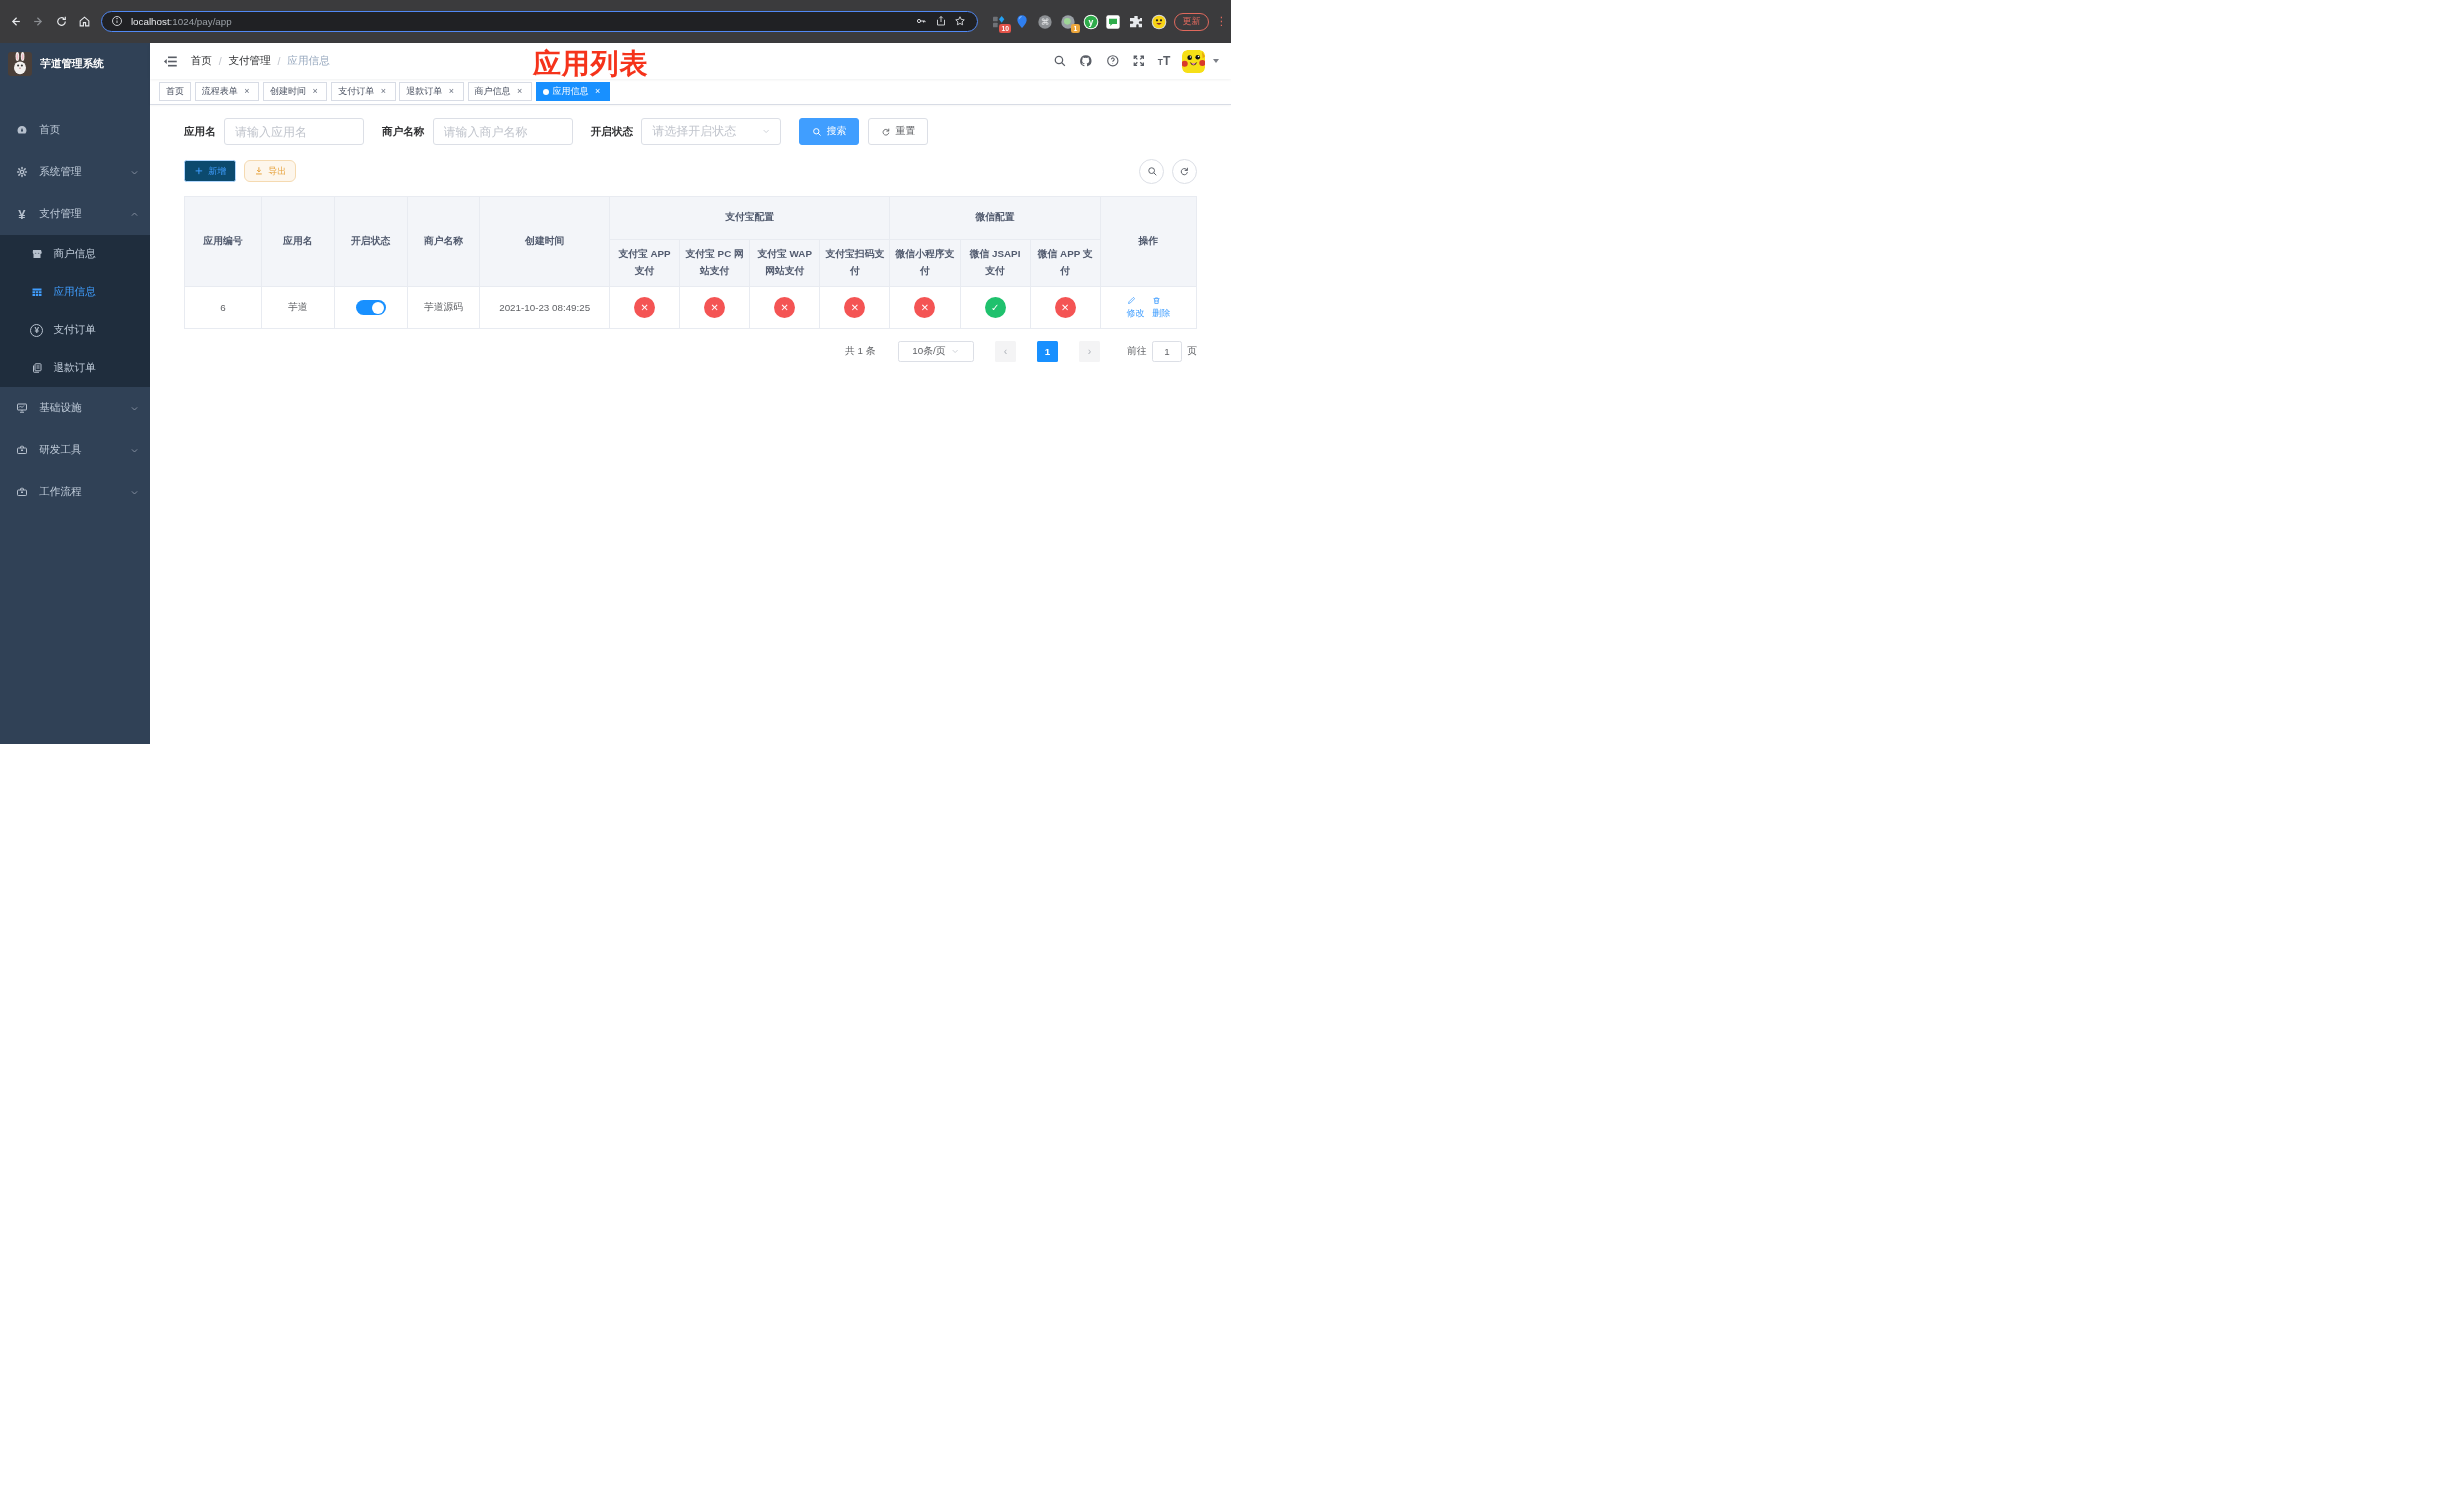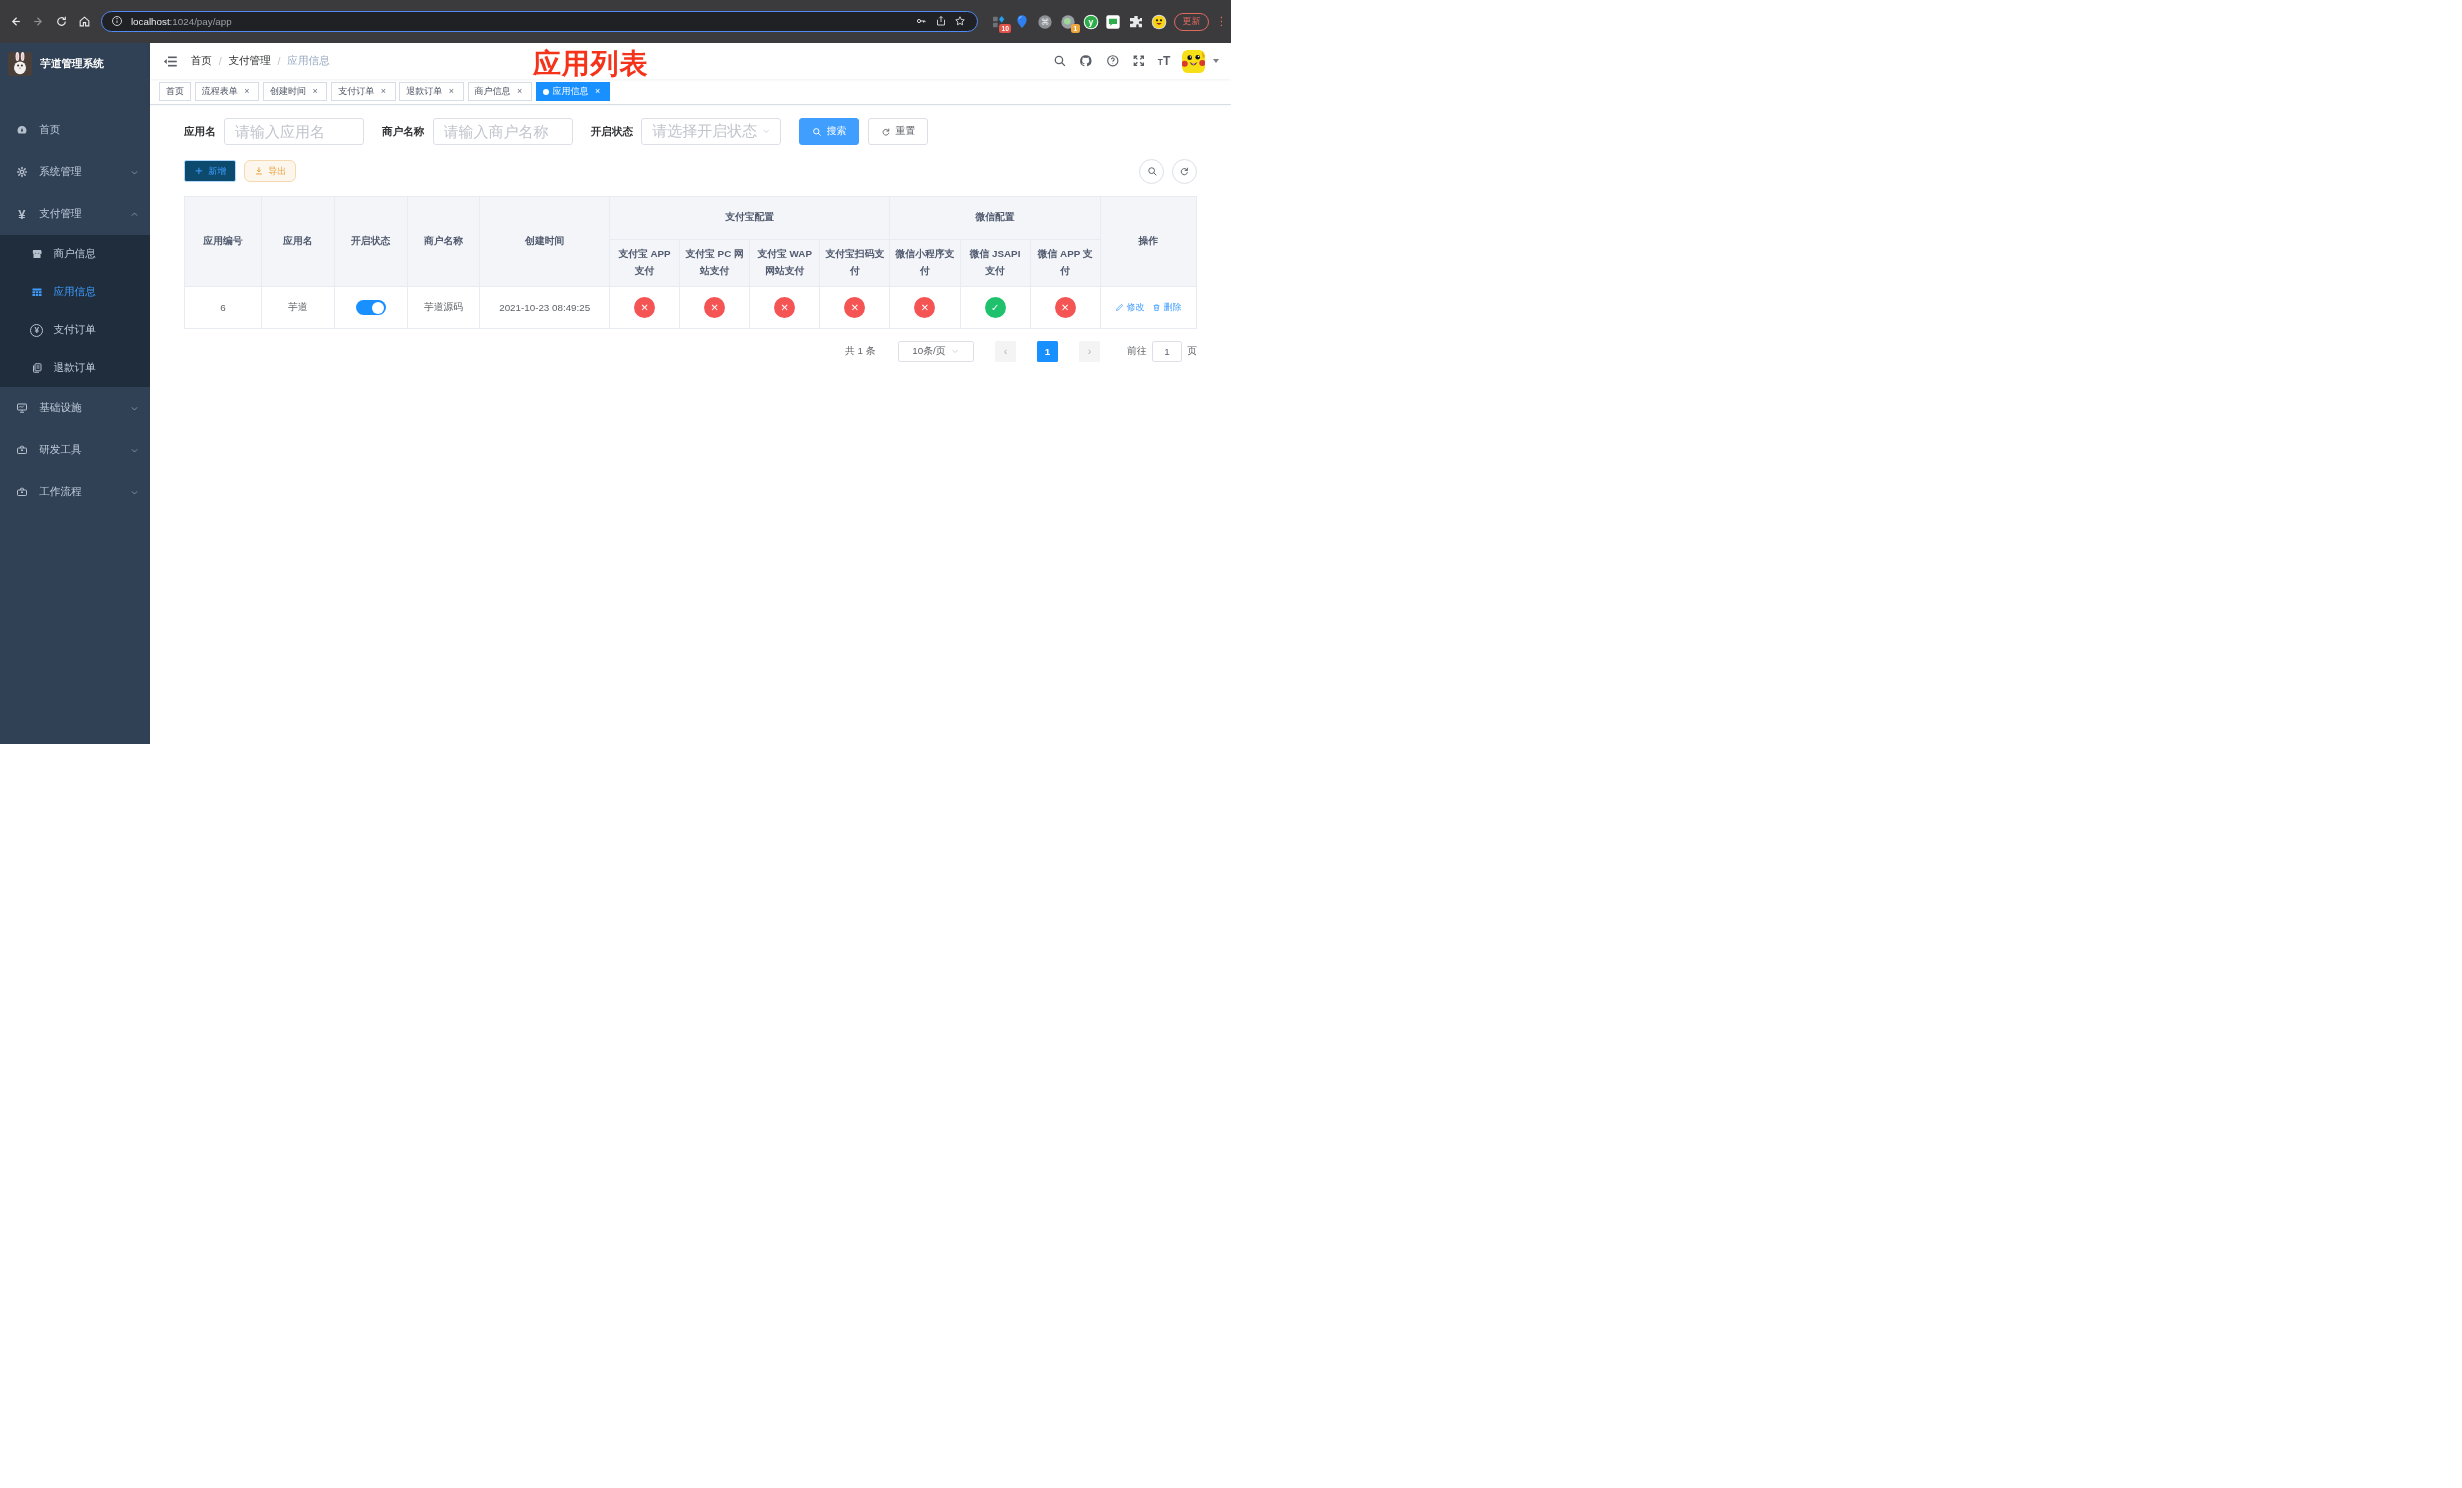--- a/index.html
+++ b/index.html
@@ -67,21 +67,21 @@
   .tag.active { background:#1890ff; border-color:#1890ff; color:#fff; }
   .tag.active .close { color:#fff; }
   .tag .dot { width:6px; height:6px; border-radius:50%; background:#fff; }
 
   .app-main { flex:1; padding:13px 34px; }
 
   
   .filter-row { display:flex; align-items:center; height:27px; margin-bottom:13.6px; font-size:10.6px; }
   .f-label { font-weight:700; color:#303133; margin-right:8.3px; white-space:nowrap; }
   .f-group { display:flex; align-items:center; margin-right:18px; }
-  .f-input, .f-select { width:140px; height:27px; border:0.8px solid #dcdfe6; border-radius:3px; padding:0 9.8px; font-size:15px; color:#606266; outline:none; background:#fff; font-family:inherit; }
+  .f-input, .f-select { width:140px; height:27px; border:0.8px solid #dcdfe6; border-radius:3px; padding:0 9.8px; font-size:12px; color:#606266; outline:none; background:#fff; font-family:inherit; }
   .f-input::placeholder { color:#c0c4cc; }
   .f-select { display:flex; align-items:center; justify-content:space-between; cursor:pointer;text-align:center; }
   .f-select .ph { color:#c0c4cc; }
   .f-select .sel-chev { color:#c0c4cc; display:flex; }
   .btn { height:27px; border-radius:3px; font-size:9.8px; display:inline-flex; align-items:center; gap:4.5px; padding:0 12px; cursor:pointer; border:0.8px solid transparent; font-family:inherit; white-space:nowrap; }
   .btn svg { width:9.8px; height:9.8px; }
   .btn-primary { background:#409eff; border-color:#409eff; color:#fff; margin-right:9px; }
   .btn-plain { background:#fff; border-color:#dcdfe6; color:#606266; }
 
   
@@ -100,21 +100,21 @@
   .grid thead tr:first-child th { height:43px; }
   .grid thead tr:last-child th { height:44px; }
   .grid td { height:42px; font-size:9.8px; color:#606266; background:#fff; }
   .status-circle { width:21px; height:21px; border-radius:50%; display:inline-flex; align-items:center; justify-content:center; color:#fff; font-size:9.8px; }
   .status-circle.cross { background:#f45454; }
   .status-circle.check { background:#1fc16d; }
   .toggle { width:30px; height:15px; border-radius:7.6px; background:#c0ccda; position:relative; display:inline-block; cursor:pointer; vertical-align:middle; }
   .toggle.on { background:#1890ff; }
   .toggle::after { content:""; position:absolute; top:1.5px; left:1.5px; width:12px; height:12px; border-radius:50%; background:#fff; transition:left .2s; }
   .toggle.on::after { left:16.7px; }
-  .op-link { color:#409eff; font-size:9px; cursor:pointer; display:inline-flex; align-items:center; gap:2.3px; margin:0 3.8px; white-space:nowrap; }
+  .op-link { color:#409eff; font-size:9px; cursor:pointer; display:inline-flex; gap:2.3px; margin:0 3.8px; white-space:nowrap;flex-direction:column; }
   .op-link svg { width:9px; height:9px; }
 
   
   .pager { margin-top:11.4px; display:flex; align-items:center; justify-content:flex-end; font-size:9.8px; color:#606266; gap:21px; }
   .pg-total { margin-right:1.5px; }
   .pg-size { width:76px; height:21px; border:0.8px solid #dcdfe6; border-radius:2.3px; display:flex; align-items:center; justify-content:center; gap:6px; color:#606266; cursor:pointer; background:#fff; }
   .pg-size .sel-chev { color:#c0c4cc; display:flex; }
   .sel-chev svg { width:8.3px; height:8.3px; }
   .pg-btn { width:21px; height:21px; background:#f4f4f5; color:#b0b4bb; border-radius:1.5px; display:flex; align-items:center; justify-content:center; font-size:10.6px; cursor:pointer; }
   .pg-page { width:21px; height:21px; background:#1890ff; color:#fff; border-radius:1.5px; display:flex; align-items:center; justify-content:center; font-size:9.8px; font-weight:700; cursor:pointer; }

